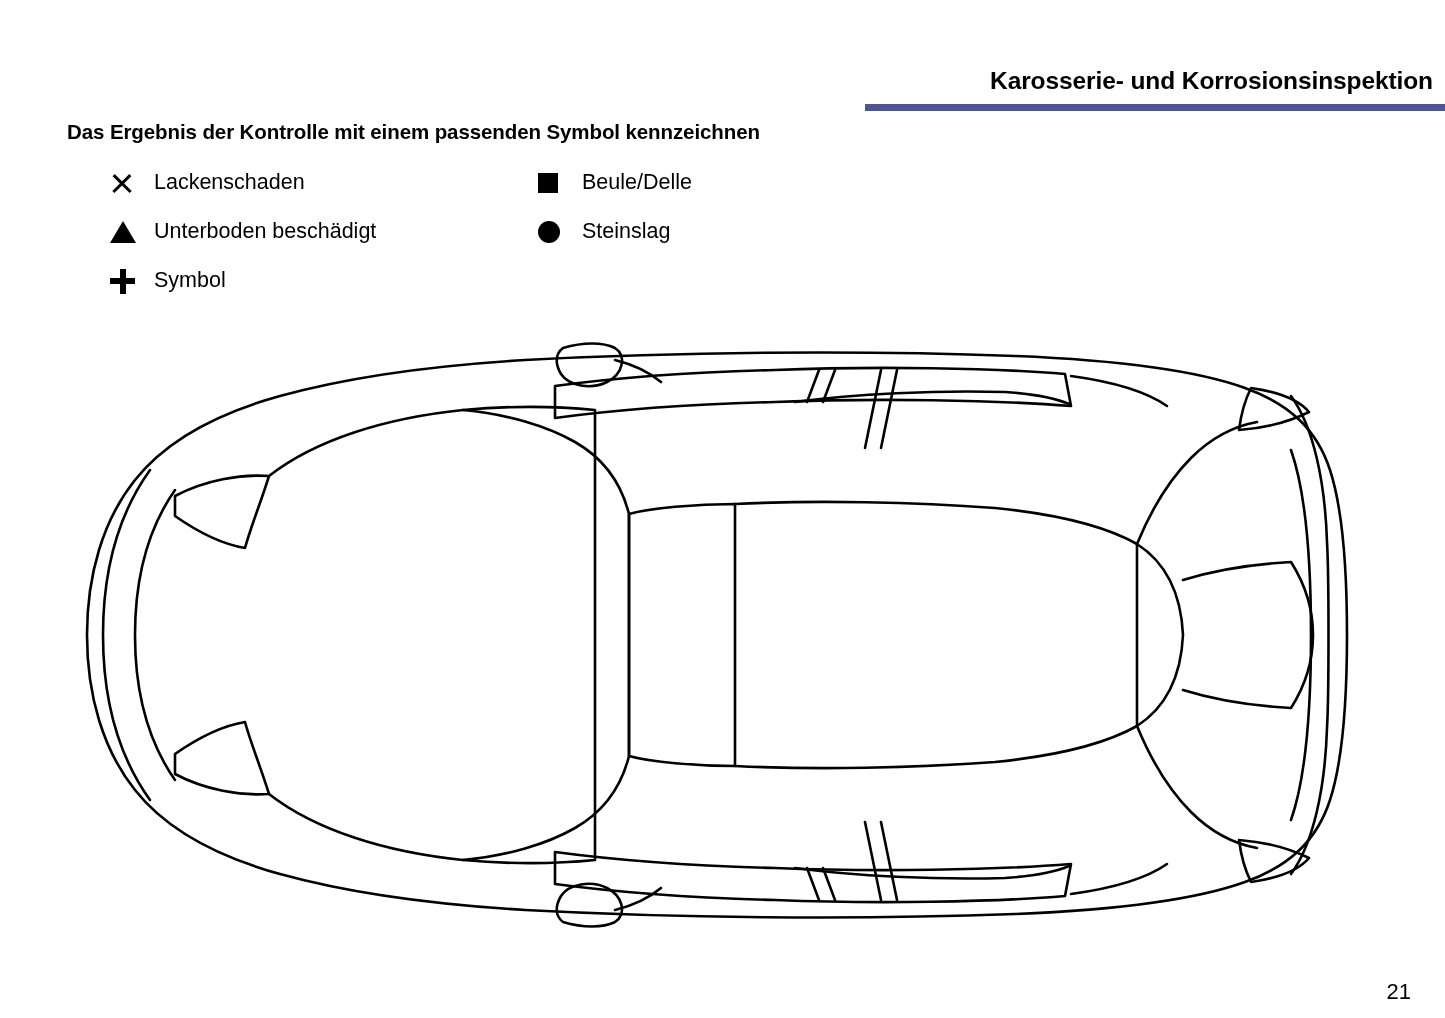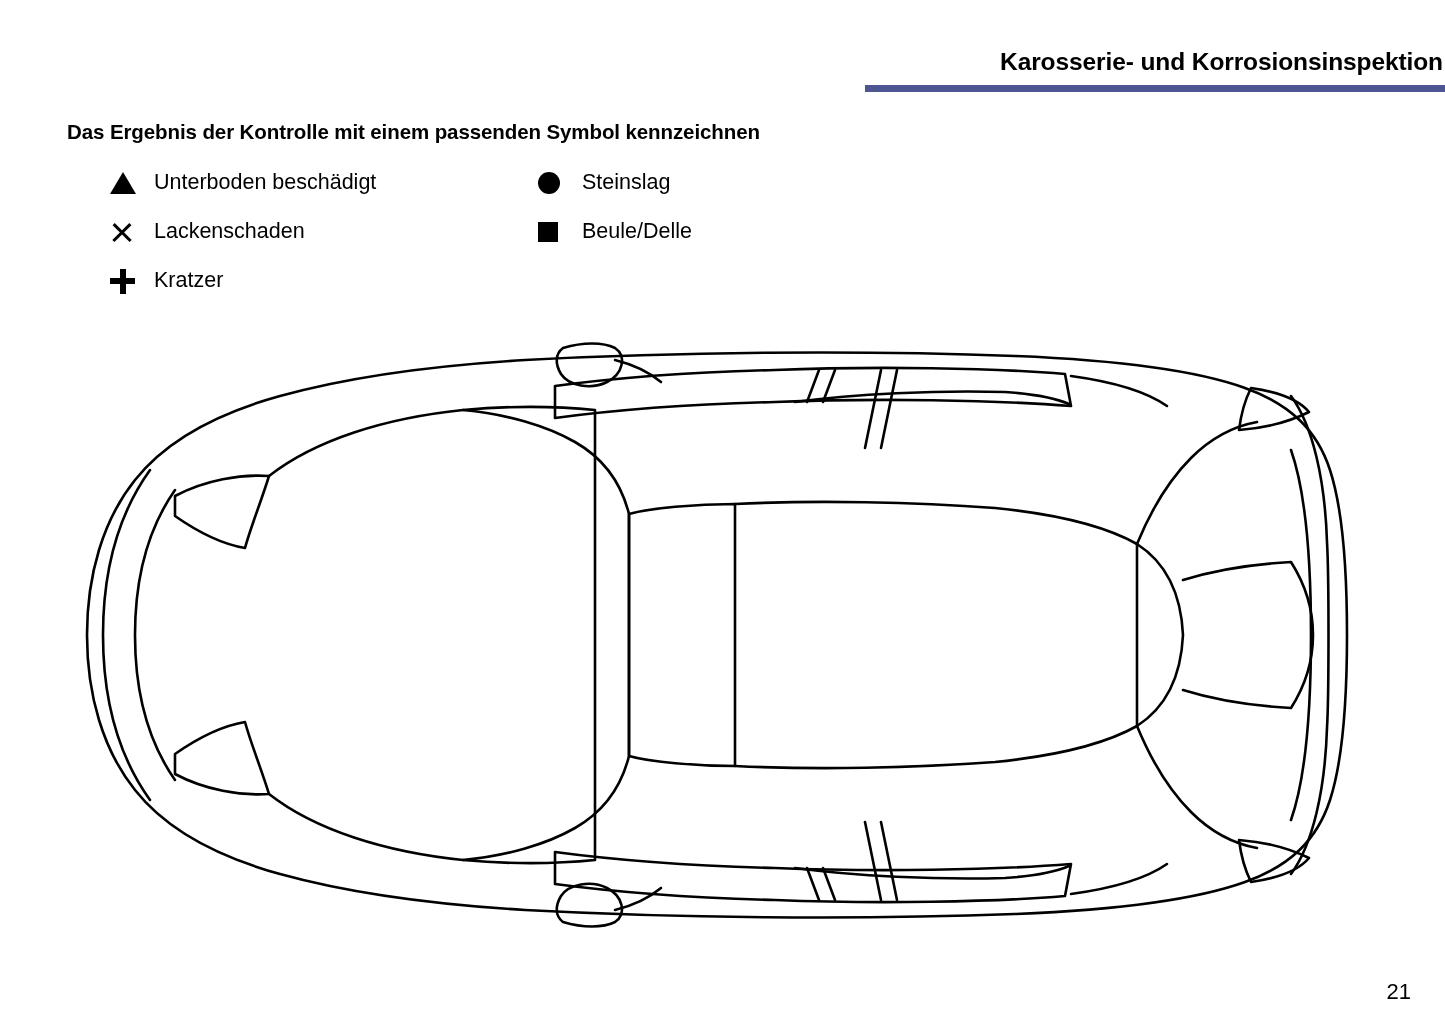--- a/index.html
+++ b/index.html
@@ -21,22 +21,23 @@
     position: absolute;
     top: 48px;
     right: 0px;
     width: 580px;
     text-align: right;
   }
   .page-header .title {
     font-size: 24.5px;
     font-weight: bold;
     letter-spacing: -0.1px;
-    padding-right: 2px;
+    padding-right: 12px;
     white-space: nowrap;
+    margin-top: 19px;
   }
   .header-rule {
     margin-top: 9px;
     height: 7px;
     background: #4d5593;
     width: 100%;
   }
 
   
   .instruction {
@@ -167,53 +168,53 @@
   <div class="header-rule" style="background: rgb(77, 85, 147);"></div>
 </div>
 
 <div class="instruction">Das Ergebnis der Kontrolle mit einem passenden Symbol kennzeichnen</div>
 
 <div class="legend">
 
   <div class="legend-row">
     <div class="legend-cell col1">
       <span class="legend-sym">
-          <span class="sym-triangle"></span>
-        </span>
-      <span class="legend-label">Unterboden beschädigt</span>
+          <span class="sym-x"></span>
+        </span>
+      <span class="legend-label">Lackenschaden</span>
     </div>
     <div class="legend-cell">
       <span class="legend-sym">
-          <span class="sym-circle"></span>
-        </span>
-      <span class="legend-label">Steinslag</span>
+          <span class="sym-square"></span>
+        </span>
+      <span class="legend-label">Beule/Delle</span>
     </div>
   </div>
 
   <div class="legend-row">
     <div class="legend-cell col1">
       <span class="legend-sym">
-          <span class="sym-x"></span>
-        </span>
-      <span class="legend-label">Lackenschaden</span>
+          <span class="sym-triangle"></span>
+        </span>
+      <span class="legend-label">Unterboden beschädigt</span>
     </div>
     <div class="legend-cell">
       <span class="legend-sym">
-          <span class="sym-square"></span>
-        </span>
-      <span class="legend-label">Beule/Delle</span>
+          <span class="sym-circle"></span>
+        </span>
+      <span class="legend-label">Steinslag</span>
     </div>
   </div>
 
   <div class="legend-row">
     <div class="legend-cell col1">
       <span class="legend-sym">
           <span class="sym-plus"></span>
         </span>
-      <span class="legend-label">Kratzer</span>
+      <span class="legend-label">Symbol</span>
     </div>
   </div>
 
 </div>
 
 <div class="car-diagram">
   <svg viewBox="0 0 1320 610" xmlns="http://www.w3.org/2000/svg" fill="none" stroke="#000" stroke-width="2.6" stroke-linejoin="round" stroke-linecap="round">
 
     <path d="
       M 470 30

